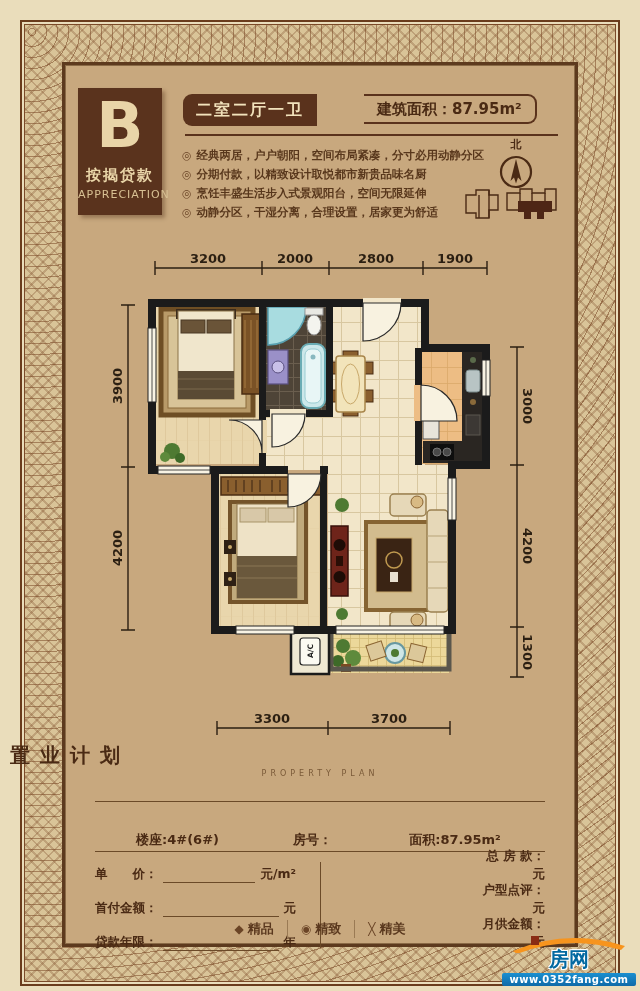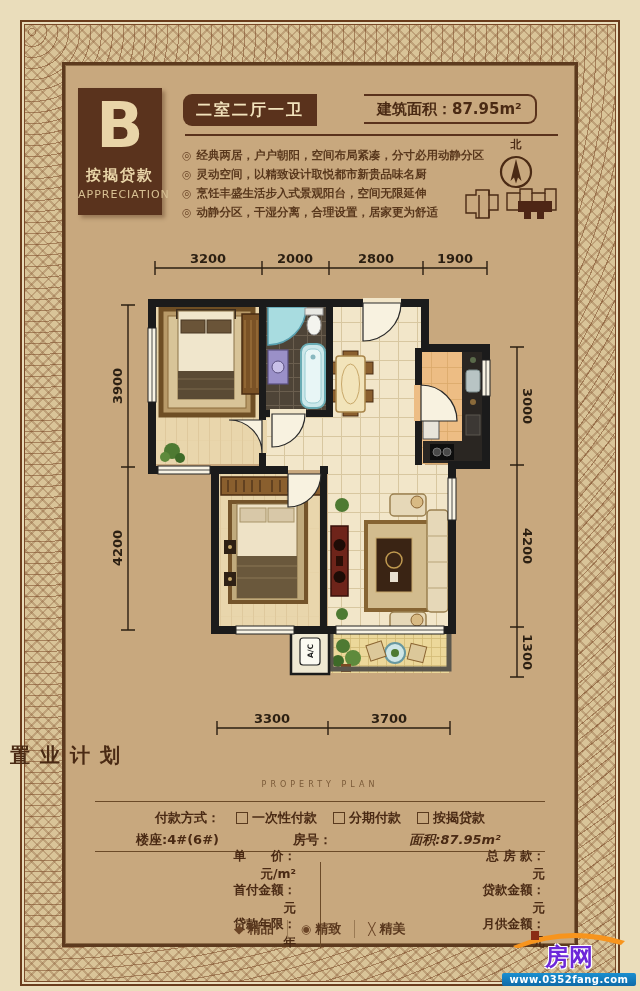--- a/index.html
+++ b/index.html
@@ -45,50 +45,50 @@
   .compass{position:absolute;left:493px;top:136px;}
   .bmap{position:absolute;left:463px;top:183px;}
 
   
   .plan{position:absolute;left:110px;top:240px;}
 
   
   .pp-title{position:absolute;left:0;right:0;top:742px;text-align:left;
     font-size:20px;font-weight:bold;letter-spacing:10px;text-indent:10px;color:#4a2a14;}
   .pp-sub{position:absolute;left:0;right:0;top:769px;text-align:center;
-    font-size:8px;letter-spacing:4px;color:#7a5a38;margin-top:11px;}
+    font-size:8px;letter-spacing:4px;color:#7a5a38;}
   .rule{position:absolute;left:95px;width:450px;border-top:1.5px solid #6b4a28;}
   .payment{position:absolute;left:95px;top:809px;width:450px;display:flex;
     justify-content:center;gap:16px;font-weight:bold;font-size:13px;color:#4a2a14;align-items:center;}
   .opt{display:flex;align-items:center;gap:4px;}
   .cb{width:10px;height:10px;border:1.5px solid #5a3a1e;display:inline-block;background:transparent;}
   .brow{position:absolute;left:95px;top:831px;width:450px;display:flex;
     font-size:13px;font-weight:bold;color:#4a2a14;}
   .brow span:nth-child(1){flex:1.1;text-align:center;}
   .brow span:nth-child(2){flex:.7;text-align:center;}
-  .brow span:nth-child(3){flex:1.2;text-align:center;font-style:italic;}
+  .brow span:nth-child(3){flex:1.2;text-align:center;}
   .form-grid{position:absolute;left:95px;top:856px;width:450px;}
   .form-divider{position:absolute;left:50%;top:6px;bottom:10px;width:1px;background:#6b4a28;}
   .form-row{display:flex;height:27px;align-items:flex-end;padding-bottom:7px;}
   .half{flex:1;display:flex;align-items:flex-end;font-size:12.5px;font-weight:bold;color:#4a2a14;}
-  .half.lft{padding-right:16px;flex-direction:column;}
+  .half.lft{padding-right:16px;}
   .half.rgt{padding-left:32px;flex-direction:column;}
   .fill{flex:1;border-bottom:1.2px solid #6b4a28;height:14px;margin:0 5px;}
 
   
   .badges{position:absolute;left:0;right:0;top:920px;display:flex;justify-content:center;}
   .badge{display:flex;align-items:center;gap:4px;padding:0 13px;font-size:13px;font-weight:bold;color:#5a381e;line-height:18px;}
   .badge + .badge{border-left:1px solid #9a7a54;}
   .badge .bic{font-size:12px;color:#6a4426;}
   .logo{position:absolute;right:4px;bottom:5px;width:134px;z-index:10;text-align:center;}
   .logo-roof{display:block;margin:0 auto -7px auto;}
   .logo-row{display:flex;justify-content:center;align-items:baseline;gap:1px;}
   .logo-num{font-size:30px;font-weight:bold;font-style:italic;color:#1795d2;letter-spacing:-2px;
     text-shadow:-1px -1px 0 #fff,1px -1px 0 #fff,-1px 1px 0 #fff,1px 1px 0 #fff,2px 2px 0 #0a4a6a;}
-  .logo-cn{font-size:24px;font-weight:bold;color:#6d28d9;
+  .logo-cn{font-size:20px;font-weight:bold;color:#0369a1;
     text-shadow:-1px -1px 0 #fff,1px -1px 0 #fff,-1px 1px 0 #fff,1px 1px 0 #fff;}
   .logo-url{margin-top:0;background:linear-gradient(#1a8fd0,#0f6aa8);color:#fff;
     font-size:10px;font-weight:bold;padding:1px 4px;border-radius:2px;letter-spacing:.5px;}
   svg text{font-family:"DejaVu Sans","Liberation Sans",sans-serif;}
 </style>
 </head>
 <body>
 
 <div class="page">
   <div class="frame-outerline"></div>
@@ -110,21 +110,21 @@
 
     <div class="hdr-divider"></div>
 
     <div class="bullets">
       <div class="bullet">
         <span class="ic">◎</span>
         <span>经典两居，户户朝阳，空间布局紧凑，分寸必用动静分区</span>
       </div>
       <div class="bullet">
         <span class="ic">◎</span>
-        <span>灵动空间，以精致设计取悦都市新贵品味名厨</span>
+        <span>分期付款，以精致设计取悦都市新贵品味名厨</span>
       </div>
       <div class="bullet">
         <span class="ic">◎</span>
         <span>烹饪丰盛生活步入式景观阳台，空间无限延伸</span>
       </div>
       <div class="bullet">
         <span class="ic">◎</span>
         <span>动静分区，干湿分离，合理设置，居家更为舒适</span>
       </div>
     </div>
@@ -343,35 +343,20 @@
         <text x="523" y="652" transform="rotate(90 523 652)">1300</text>
         <text x="272" y="723">3300</text>
         <text x="389" y="723">3700</text>
       </g>
     </svg>
 
     <div class="pp-title">置业计划</div>
     <div class="pp-sub">PROPERTY PLAN</div>
     <div class="rule" style="top:801px"></div>
 
-    <div class="payment">
-      <span>付款方式：</span>
-      <span class="opt">
-        <span class="cb"></span>
-        <span>一次性付款</span>
-      </span>
-      <span class="opt">
-        <span class="cb"></span>
-        <span>分期付款</span>
-      </span>
-      <span class="opt">
-        <span class="cb"></span>
-        <span>按揭贷款</span>
-      </span>
-    </div>
 
     <div class="brow">
       <span>楼座:4#(6#)</span>
       <span>房号：</span>
       <span>面积:87.95m²</span>
     </div>
     <div class="rule" style="top:851px"></div>
 
     <div class="form-grid">
       <div class="form-divider"></div>
@@ -387,21 +372,21 @@
           <span>元</span>
         </div>
       </div>
       <div class="form-row">
         <div class="half lft">
           <span>首付金额：</span>
           <span class="fill"></span>
           <span>元</span>
         </div>
         <div class="half rgt">
-          <span>贷款金额：</span>
+          <span>户型点评：</span>
           <span class="fill"></span>
           <span>元</span>
         </div>
       </div>
       <div class="form-row">
         <div class="half lft">
           <span>贷款年限：</span>
           <span class="fill"></span>
           <span>年</span>
         </div>

